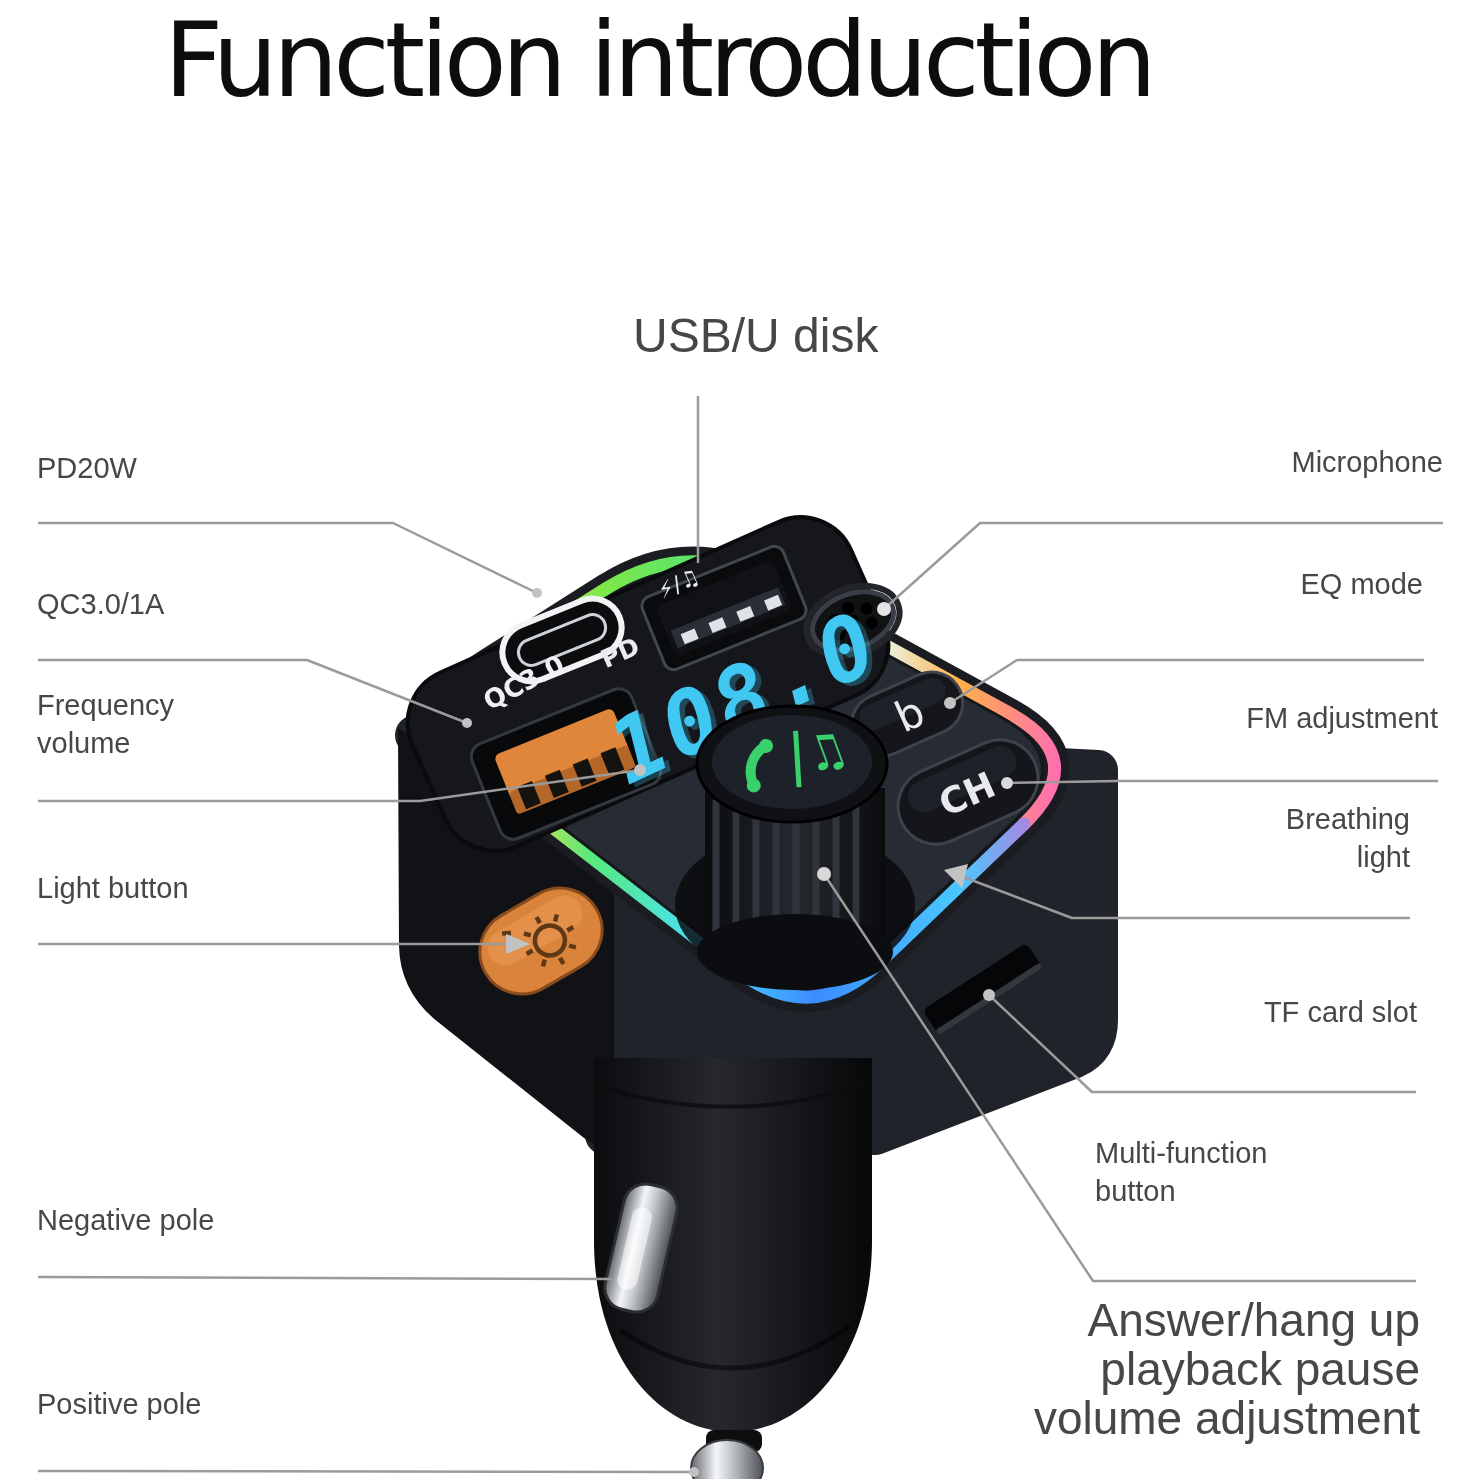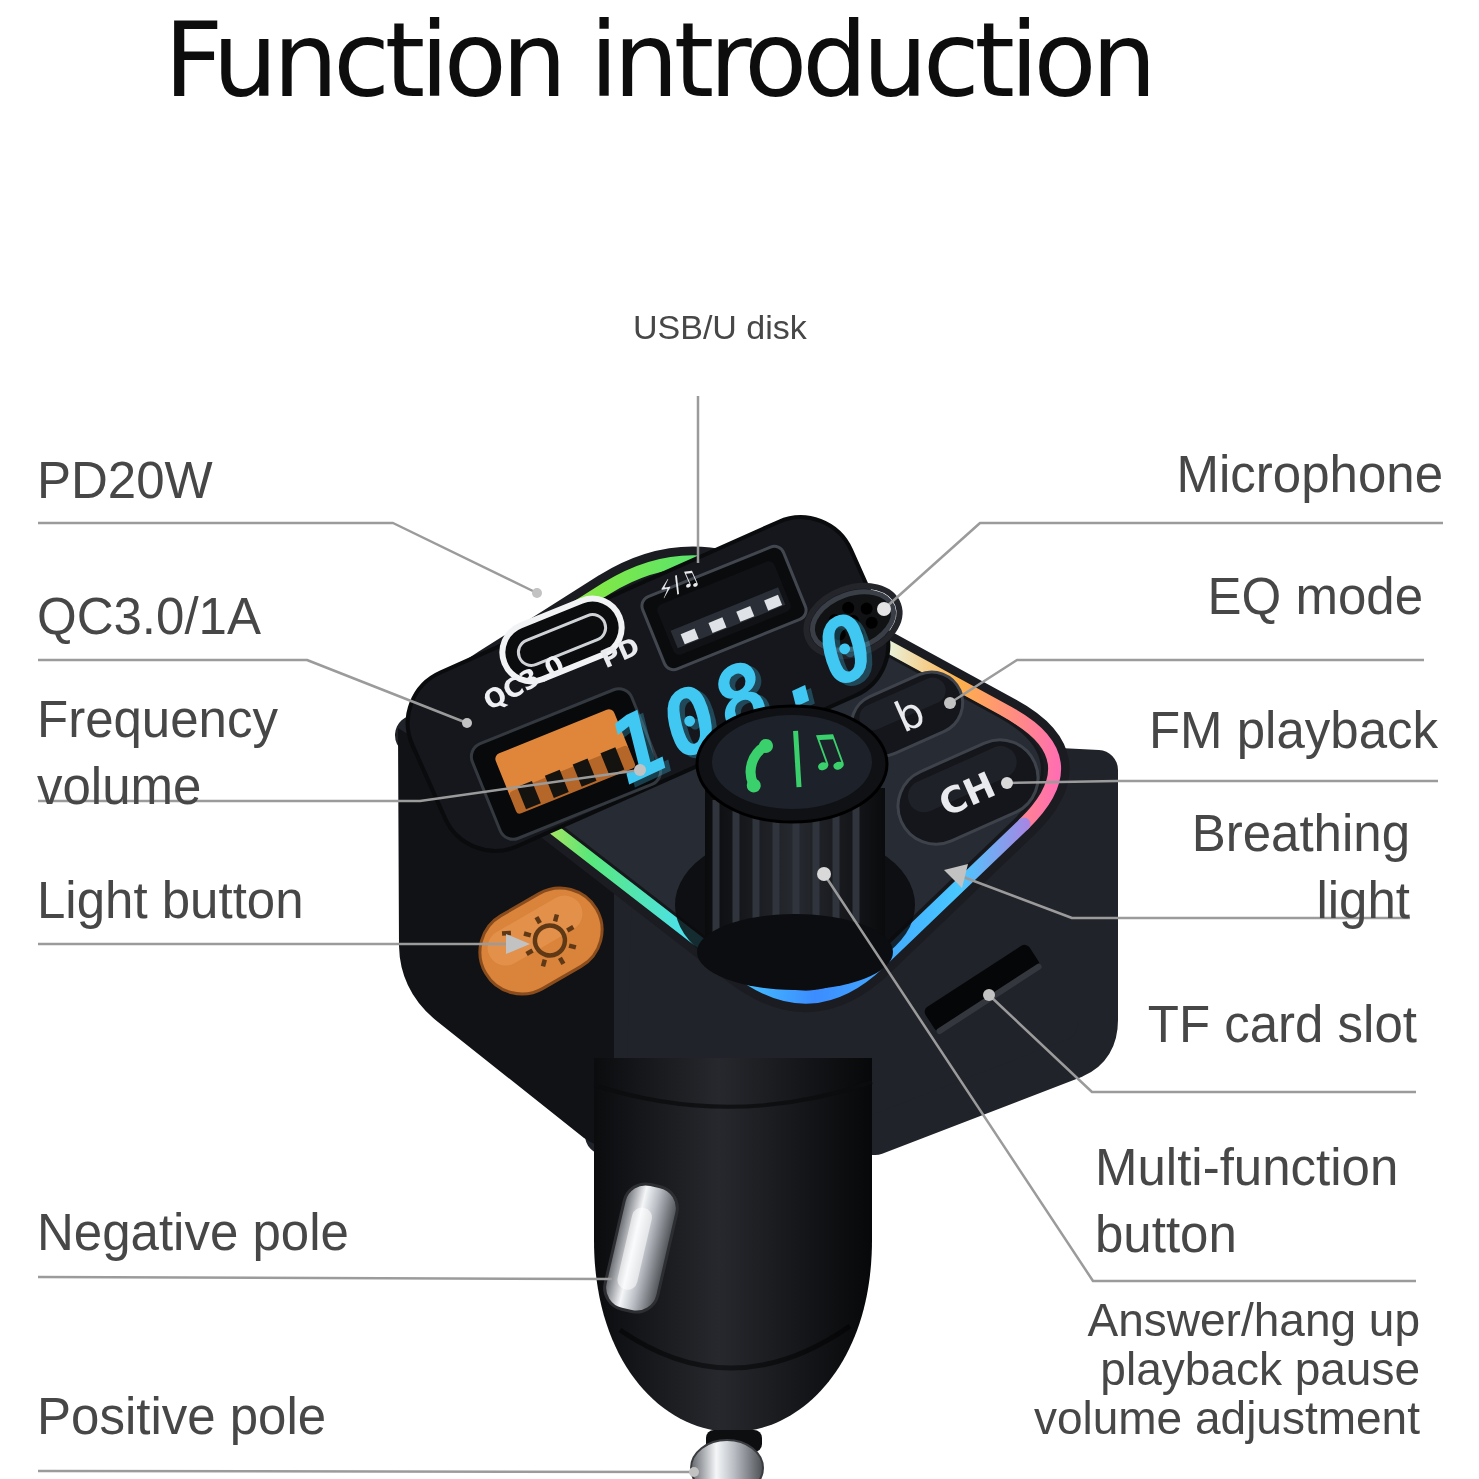--- a/index.html
+++ b/index.html
@@ -1,21 +1,21 @@
 <!DOCTYPE html>
 <html><head>
 <meta charset="utf-8">
 <style>
   html,body{margin:0;padding:0;background:#ffffff;}
   .stage{position:relative;width:1479px;height:1479px;background:#fff;overflow:hidden;
          font-family:"Liberation Sans", sans-serif;}
   .stage svg{position:absolute;left:0;top:0;}
   .title{position:absolute;left:164px;top:0px;font-family:"DejaVu Sans",sans-serif;
          font-weight:normal;font-size:103px;letter-spacing:-5px;color:#0d0d0d;white-space:nowrap;}
-  .lbl{position:absolute;font-size:51px;line-height:1.15;color:#474747;white-space:nowrap;}
+  .lbl{position:absolute;font-size:29px;line-height:1.15;color:#474747;white-space:nowrap;}
   .lbl.r{text-align:right;}
   .lbl.ml{line-height:1.32;}
   .lbl.small{font-size:46px;line-height:1.07;}
   .dev-text{font-family:"DejaVu Sans",sans-serif;}
   .seg{font-family:"DejaVu Sans Mono",monospace;font-weight:bold;font-style:italic;letter-spacing:4px;}
 </style>
 </head>
 <body>
 
 <div class="stage">
@@ -228,35 +228,35 @@
         <circle cx="824" cy="874" r="7" fill="#d9d9d9"></circle>
           <circle cx="694" cy="1472" r="5"></circle>
         <polygon points="530,944 506,934 506,954"></polygon>
         <polygon points="944,870 968,864 962,888"></polygon>
       </g>
     </g>
   </svg>
 
   <div class="title">Function introduction</div>
 
-  <div class="lbl" style="left:633px;top:308px;font-size:34px;">USB/U disk</div>
+  <div class="lbl" style="left:633px;top:308px;font-size:48px;">USB/U disk</div>
 
   <div class="lbl" style="left:37px;top:452px;">PD20W</div>
   <div class="lbl" style="left:37px;top:588px;">QC3.0/1A</div>
   <div class="lbl ml" style="left:37px;top:686px;">
     <div>Frequency</div>
     <div>volume</div>
   </div>
   <div class="lbl" style="left:37px;top:872px;">Light button</div>
   <div class="lbl" style="left:37px;top:1192px;margin-top:12px;">Negative pole</div>
   <div class="lbl" style="left:37px;top:1388px;">Positive pole</div>
 
   <div class="lbl r" style="right:36px;top:446px;">Microphone</div>
   <div class="lbl r" style="right:56px;top:568px;">EQ mode</div>
-  <div class="lbl r" style="right:41px;top:702px;">FM playback</div>
+  <div class="lbl r" style="right:41px;top:702px;">FM adjustment</div>
   <div class="lbl r ml" style="right:69px;top:800px;">
     <div>Breathing</div>
     <div>light</div>
   </div>
   <div class="lbl r" style="right:62px;top:996px;margin-left:16px;">TF card slot</div>
   <div class="lbl ml" style="left:1095px;top:1134px;">
     <div>Multi-function</div>
     <div>button</div>
   </div>
   <div class="lbl r small" style="right:59px;top:1296px;">

